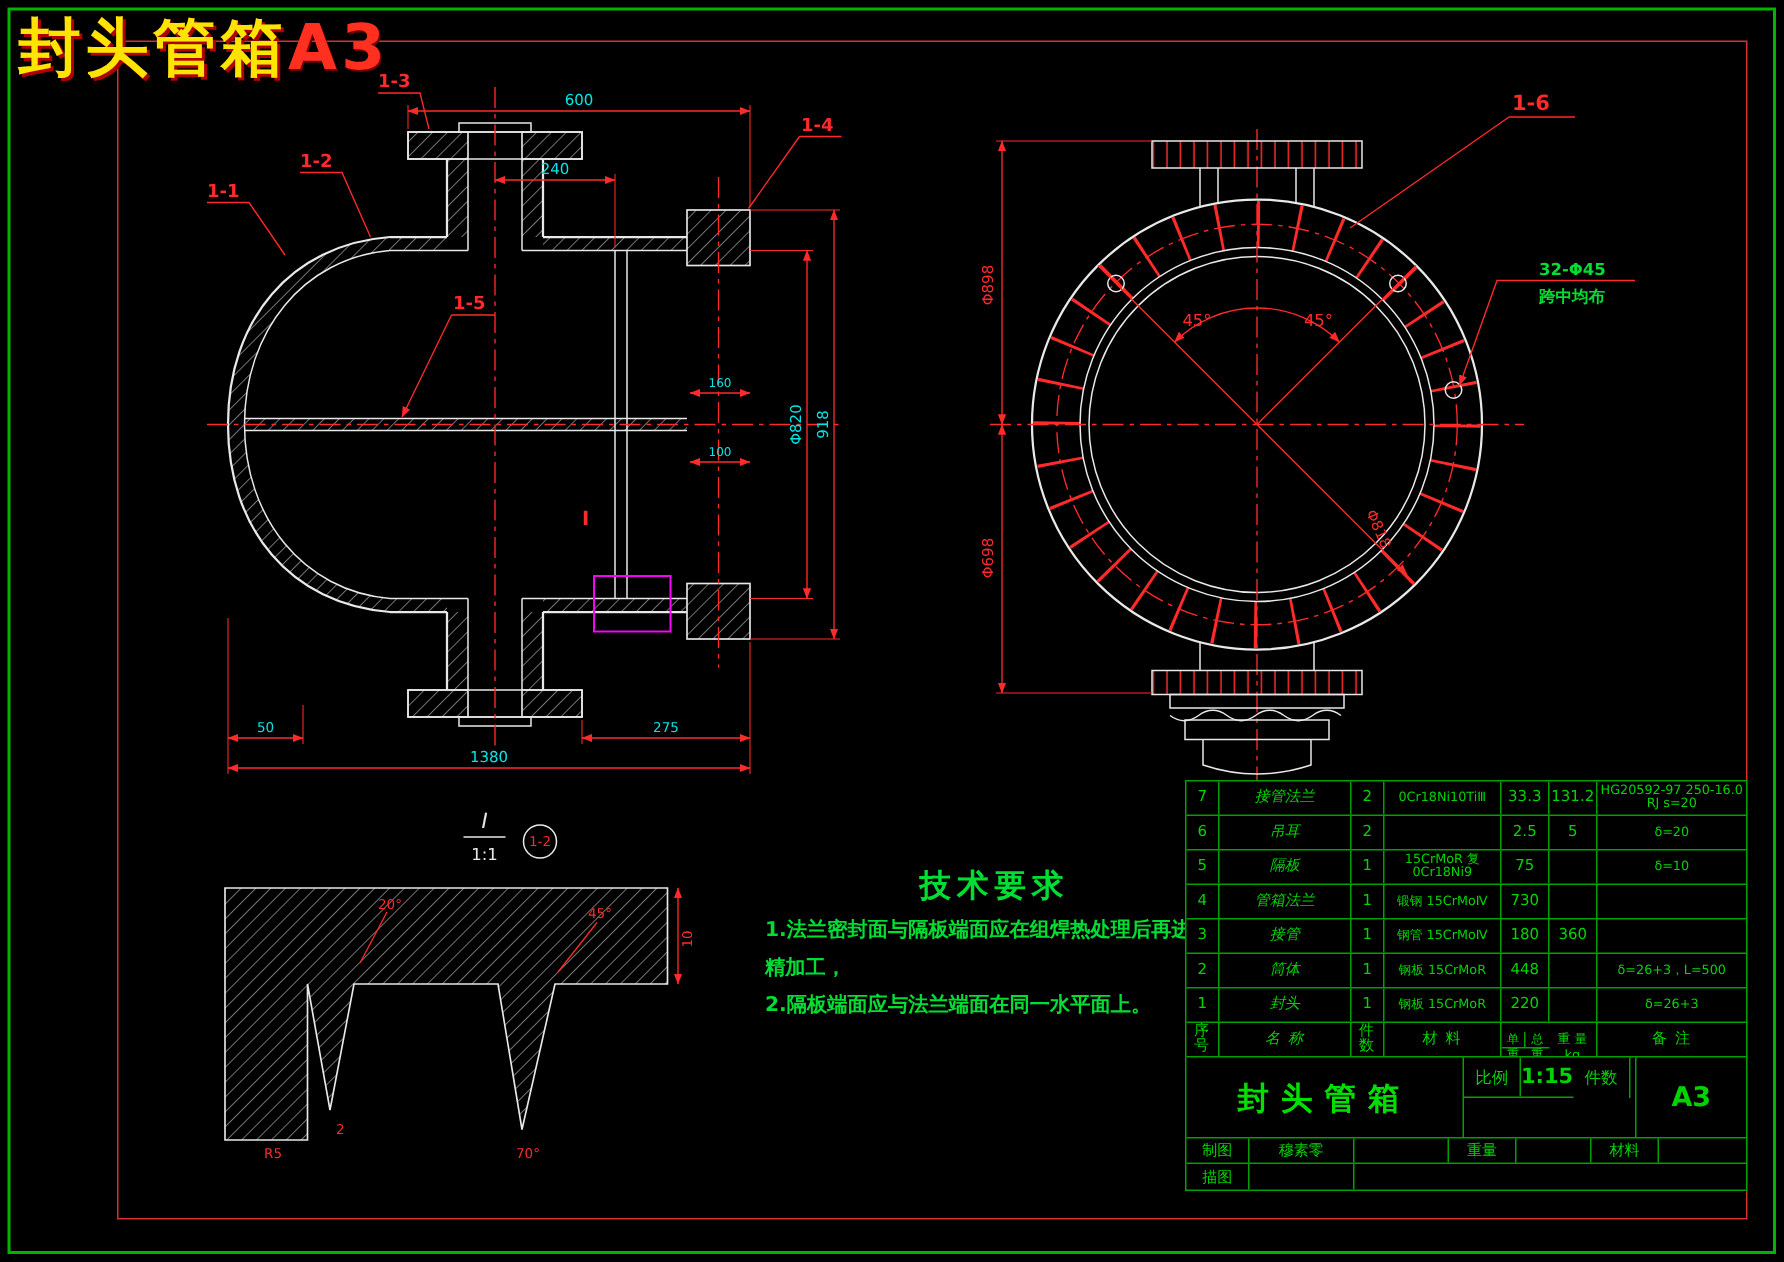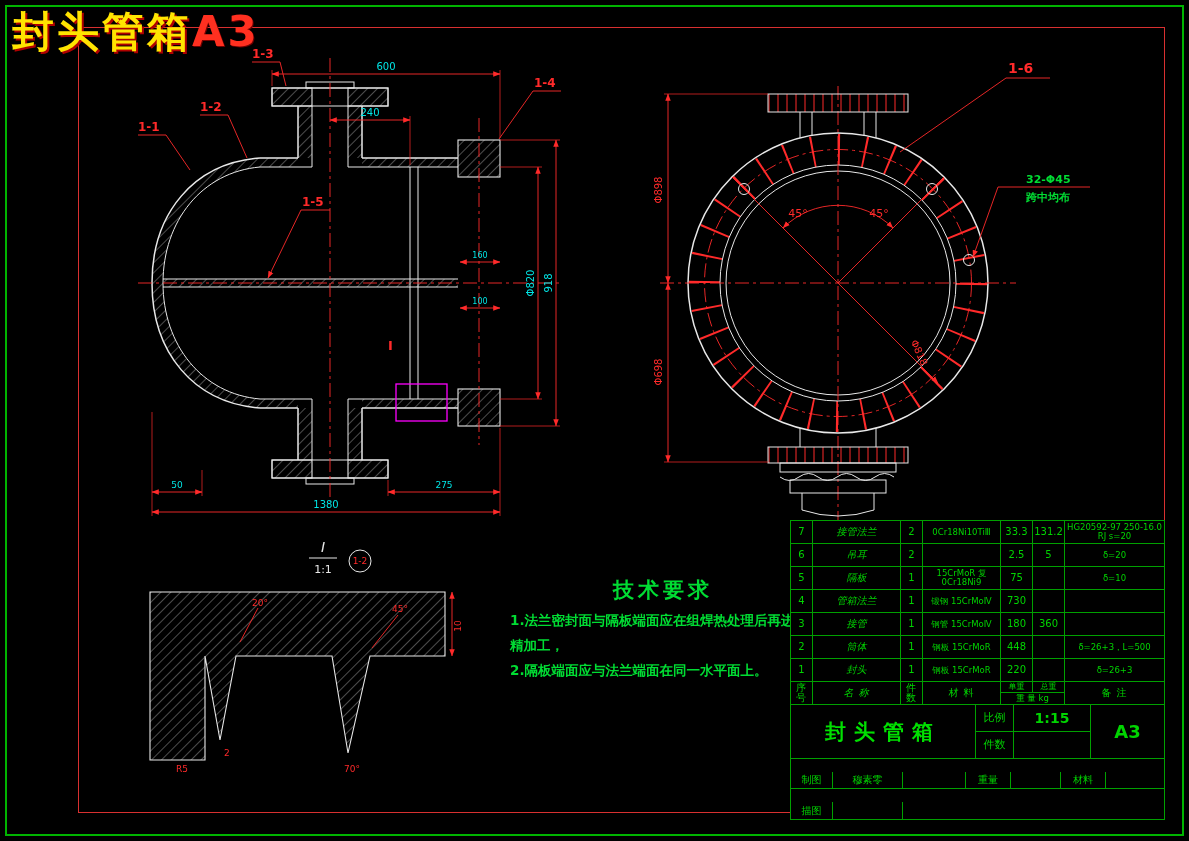--- a/index.html
+++ b/index.html
@@ -43,37 +43,37 @@
 
   .parts{position:absolute;left:790px;top:520px;width:375px;color:var(--gt);font-size:10px;
     border:1px solid var(--g);box-sizing:border-box;background:#000;z-index:4;}
   .pl-row{display:flex;height:23px;border-bottom:1px solid var(--g);box-sizing:border-box;}
   .pl-cell{border-right:1px solid var(--g);box-sizing:border-box;display:flex;align-items:center;
     justify-content:center;text-align:center;overflow:hidden;padding:0 1px;line-height:1.05;}
   .pl-cell:last-child{border-right:none;}
   .w22{width:22px;}.w88{width:88px;font-style:italic;}.w78{width:78px;}.w32{width:32px;}.w64{width:64px;}.w99{flex:1;}
   .mat{font-size:8.5px;white-space:normal;}
   .note{font-size:8.5px;white-space:normal;}
-  .wsplit{flex-direction:column;padding:0;}
+  .wsplit{padding:0;}
   .wtop{display:flex;width:100%;height:11px;border-bottom:1px solid var(--g);box-sizing:border-box;font-size:8px;}
   .wtop span{flex:1;text-align:center;line-height:10px;}
   .wtop span:first-child{border-right:1px solid var(--g);}
   .wbot{width:100%;height:11px;font-size:8.5px;text-align:center;line-height:11px;}
   .hdr{font-size:10px;letter-spacing:1px;}
 
   .tb-rowA{display:flex;height:54px;border-bottom:1px solid var(--g);box-sizing:border-box;}
   .tb-name{width:185px;border-right:1px solid var(--g);box-sizing:border-box;display:flex;align-items:center;
     justify-content:center;font-size:21px;font-weight:bold;letter-spacing:8px;color:#00e000;}
-  .tb-mid{width:115px;border-right:1px solid var(--g);box-sizing:border-box;display:flex;flex-direction:column;}
+  .tb-mid{width:115px;border-right:1px solid var(--g);box-sizing:border-box;display:flex;flex-direction:row;}
   .tb-midrow{display:flex;height:27px;box-sizing:border-box;}
   .tb-midrow:first-child{border-bottom:1px solid var(--g);}
   .tb-midlab{width:38px;border-right:1px solid var(--g);box-sizing:border-box;display:flex;align-items:center;justify-content:center;font-size:11px;}
   .tb-midval{flex:1;display:flex;align-items:center;justify-content:center;font-size:14px;font-weight:bold;}
   .tb-sheet{flex:1;display:flex;align-items:center;justify-content:center;font-size:18px;font-weight:bold;}
-  .tb-row{display:flex;height:17px;border-bottom:1px solid var(--g);box-sizing:border-box;margin-top:13px;}
+  .tb-row{display:flex;height:17px;border-bottom:1px solid var(--g);box-sizing:border-box;}
   .tb-row:last-child{border-bottom:none;}
   .tb-c{border-right:1px solid var(--g);box-sizing:border-box;display:flex;align-items:center;justify-content:center;font-size:10px;overflow:hidden;}
   .tb-c:last-child{border-right:none;}
   .c42{width:42px;}.c70{width:70px;text-align:center;}.c63{width:63px;}.c45{width:45px;}.c50{width:50px;}.c58{flex:1;}
   .c261{flex:1;}
 </style>
 </head>
 <body>
 
 <div class="frame-green"></div>

